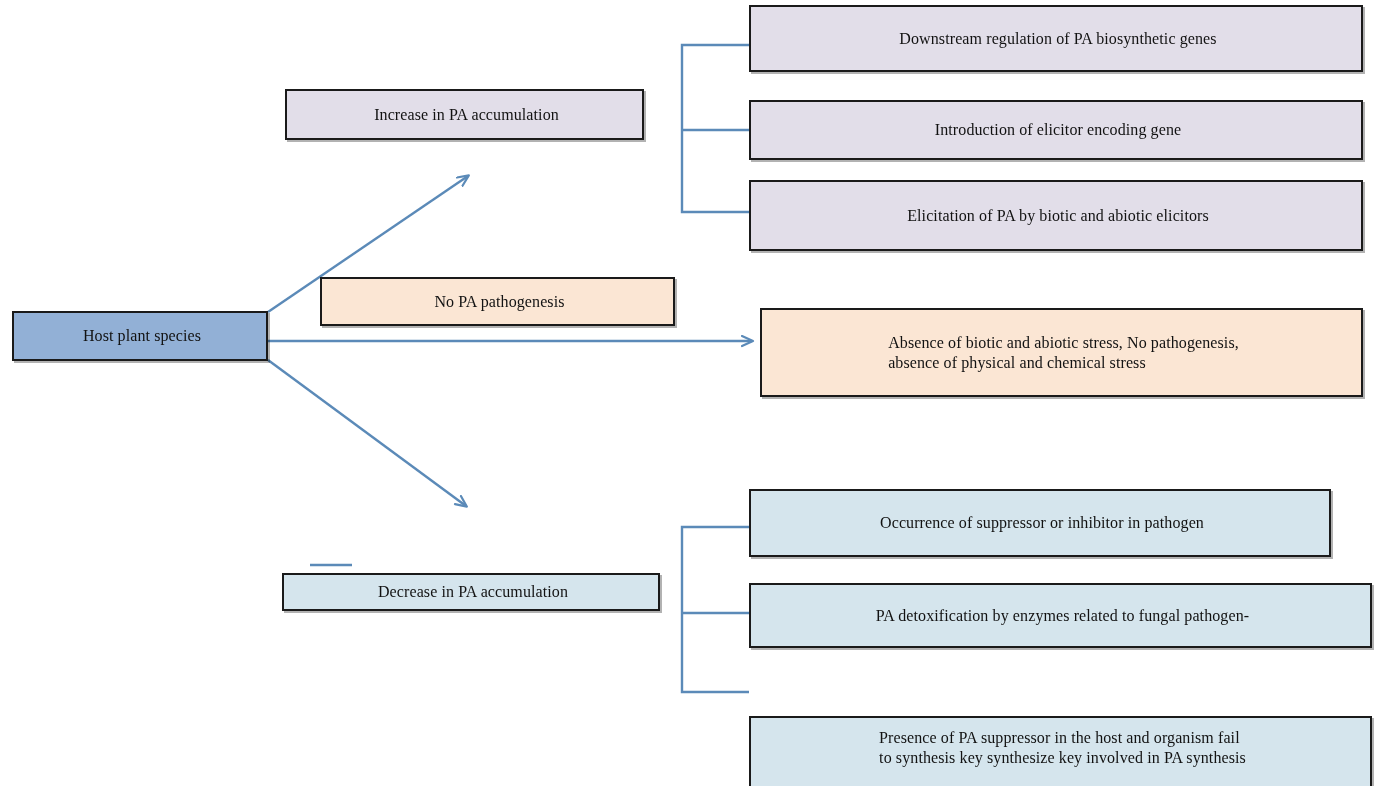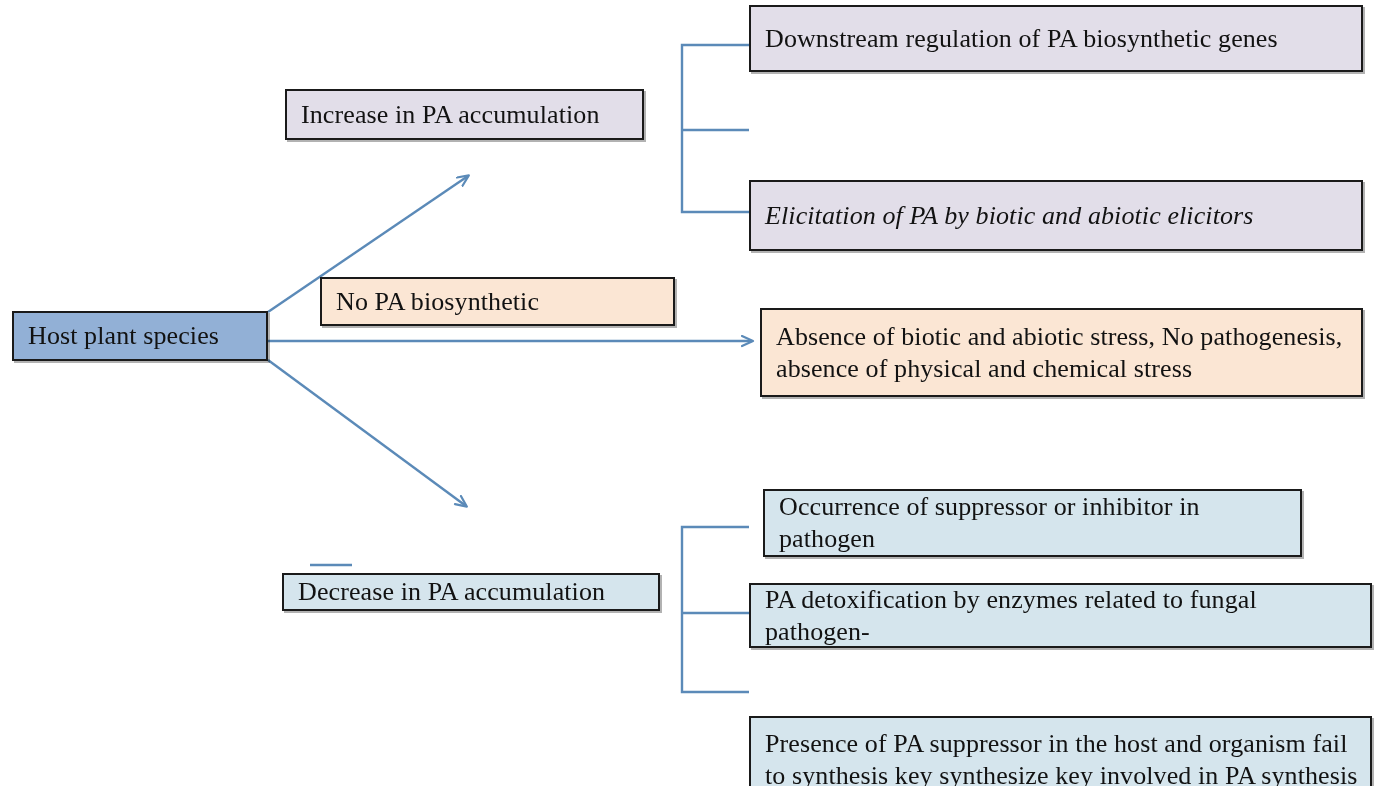--- a/index.html
+++ b/index.html
@@ -26,25 +26,26 @@
     pointer-events: none;
   }
   .node {
     position: absolute;
     box-sizing: border-box;
     border: 2.5px solid #1a1a1a;
     display: flex;
     align-items: center;
     padding-left: 14px;
     padding-right: 10px;
-    font-size: 26px;
+    font-size: 16px;
     line-height: 1.22;
     color: #121212;
     letter-spacing: 0.1px;
     box-shadow: 2px 2px 0 rgba(0,0,0,0.30);
+    justify-content: center;
   }
   .node .txt {
     display: block;
     white-space: pre-line;
   }
   .n-root   { background: #92b0d6; }
   .n-purple { background: #e2dee9; }
   .n-peach  { background: #fbe6d4; }
   .n-blue   { background: #d5e5ed; }
 </style>
@@ -78,39 +79,42 @@
   </div>
 
   <div class="node n-purple" style="left:285px; top:89px; width:359px; height:51px;">
     <span class="txt">Increase in PA accumulation</span>
   </div>
 
   <div class="node n-purple" style="left:749px; top:5px; width:614px; height:67px;">
     <span class="txt">Downstream regulation of PA biosynthetic genes</span>
   </div>
 
+  <div class="node n-purple" style="left:749px; top:100px; width:614px; height:60px;">
+    <span class="txt">Introduction of elicitor encoding gene</span>
+  </div>
 
-  <div class="node n-purple" style="left:749px; top:180px; width:614px; height:71px;font-style:italic;">
+  <div class="node n-purple" style="left:749px; top:180px; width:614px; height:71px;">
     <span class="txt">Elicitation of PA by biotic and abiotic elicitors</span>
   </div>
 
   <div class="node n-peach" style="left:320px; top:277px; width:355px; height:49px;">
-    <span class="txt">No PA biosynthetic</span>
+    <span class="txt">No PA pathogenesis</span>
   </div>
 
   <div class="node n-peach" style="left:760px; top:308px; width:603px; height:89px;">
     <span class="txt">Absence of biotic and abiotic stress, No pathogenesis,
 absence of physical and chemical stress</span>
   </div>
 
   <div class="node n-blue" style="left:282px; top:573px; width:378px; height:38px;">
     <span class="txt">Decrease in PA accumulation</span>
   </div>
 
-  <div class="node n-blue" style="left:749px; top:489px; width:539px; height:68px;margin-left:14px;">
+  <div class="node n-blue" style="left:749px; top:489px; width:582px; height:68px;">
     <span class="txt">Occurrence of suppressor or inhibitor in pathogen</span>
   </div>
 
   <div class="node n-blue" style="left:749px; top:583px; width:623px; height:65px;">
     <span class="txt">PA detoxification by enzymes related to fungal pathogen-</span>
   </div>
 
   <div class="node n-blue" style="left:749px; top:670px; width:623px; height:110px; align-items:flex-start; padding-top:10px;margin-top:46px;">
     <span class="txt">Presence of PA suppressor in the host and organism fail
 to synthesis key synthesize key involved in PA synthesis</span>

